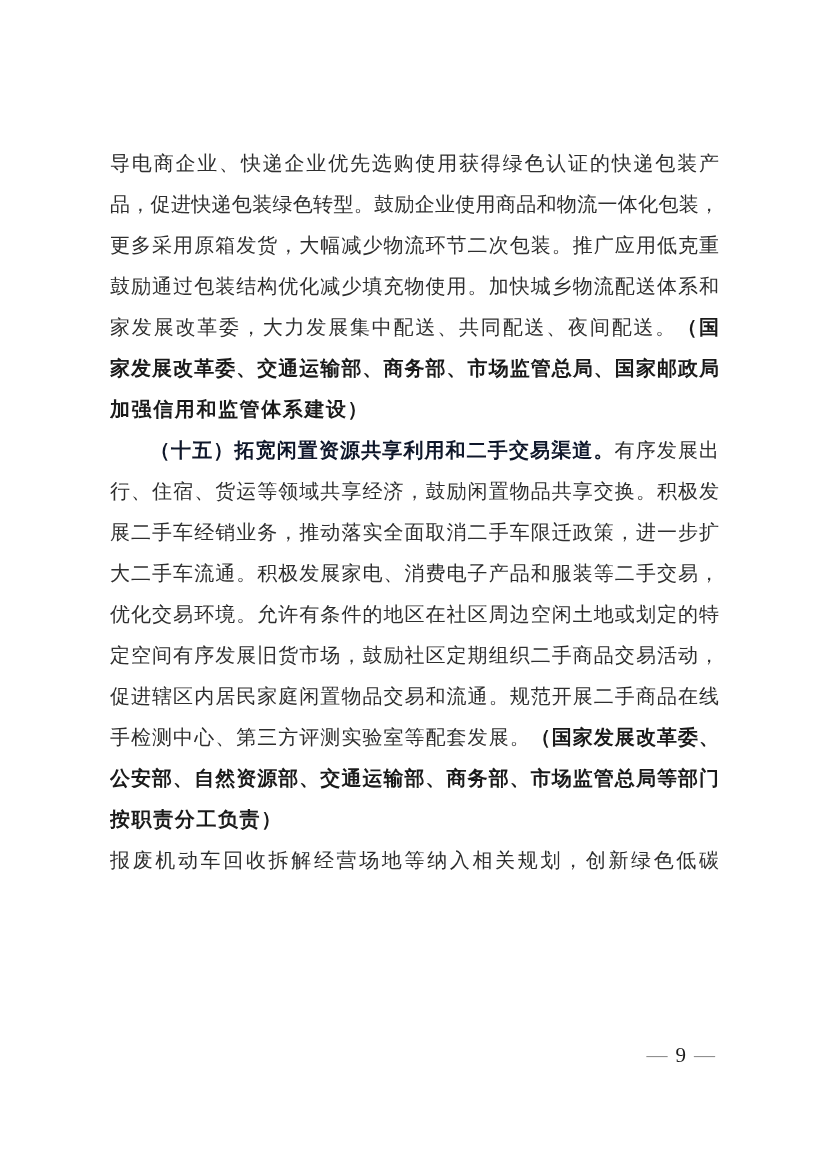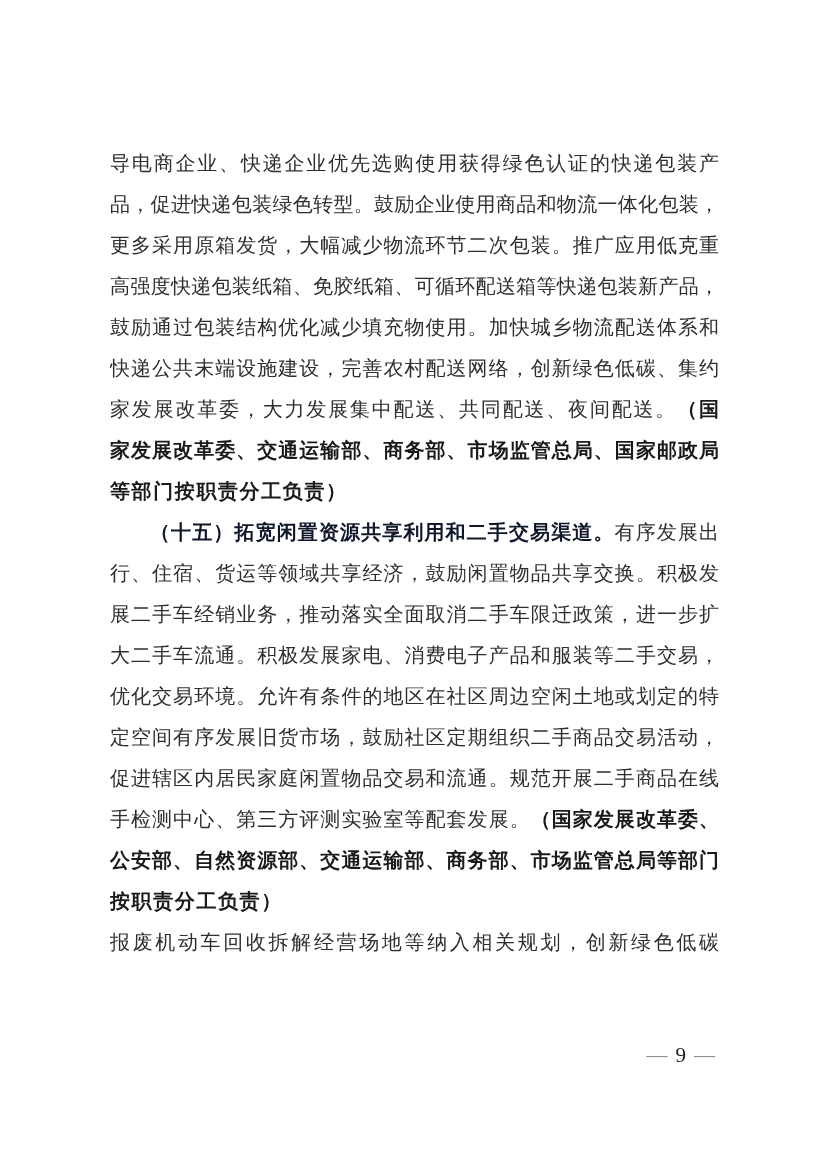--- a/index.html
+++ b/index.html
@@ -68,26 +68,24 @@
   }
 </style>
 </head>
 <body>
 
 <div class="page">
   <div class="text-block" id="doc-lines">
       <div class="line"><span class="seg-body">导电商企业、快递企业优先选购使用获得绿色认证的快递包装产</span></div>
       <div class="line"><span class="seg-body">品，促进快递包装绿色转型。鼓励企业使用商品和物流一体化包装，</span></div>
       <div class="line"><span class="seg-body">更多采用原箱发货，大幅减少物流环节二次包装。推广应用低克重</span></div>
-      <div class="line"><span class="seg-body">高强度快递包装纸箱、免胶纸箱、可循环配送箱等快递包装新产品，</span></div>
       <div class="line"><span class="seg-body">鼓励通过包装结构优化减少填充物使用。加快城乡物流配送体系和</span></div>
-      <div class="line"><span class="seg-body">快递公共末端设施建设，完善农村配送网络，创新绿色低碳、集约</span></div>
       <div class="line"><span class="seg-body">家发展改革委，大力发展集中配送、共同配送、夜间配送。</span><span class="seg-attribution">（国</span></div>
       <div class="line"><span class="seg-attribution">家发展改革委、交通运输部、商务部、市场监管总局、国家邮政局</span></div>
-      <div class="line no-justify"><span class="seg-attribution">等部门按职责分工负责）</span></div>
+      <div class="line no-justify"><span class="seg-attribution">加强信用和监管体系建设）</span></div>
       <div class="line indent"><span class="seg-heading">（十五）拓宽闲置资源共享利用和二手交易渠道。</span><span class="seg-body">有序发展出</span></div>
       <div class="line"><span class="seg-body">行、住宿、货运等领域共享经济，鼓励闲置物品共享交换。积极发</span></div>
       <div class="line"><span class="seg-body">展二手车经销业务，推动落实全面取消二手车限迁政策，进一步扩</span></div>
       <div class="line"><span class="seg-body">大二手车流通。积极发展家电、消费电子产品和服装等二手交易，</span></div>
       <div class="line"><span class="seg-body">优化交易环境。允许有条件的地区在社区周边空闲土地或划定的特</span></div>
       <div class="line"><span class="seg-body">定空间有序发展旧货市场，鼓励社区定期组织二手商品交易活动，</span></div>
       <div class="line"><span class="seg-body">促进辖区内居民家庭闲置物品交易和流通。规范开展二手商品在线</span></div>
       <div class="line"><span class="seg-body">手检测中心、第三方评测实验室等配套发展。</span><span class="seg-attribution">（国家发展改革委、</span></div>
       <div class="line"><span class="seg-attribution">公安部、自然资源部、交通运输部、商务部、市场监管总局等部门</span></div>
       <div class="line no-justify"><span class="seg-attribution">按职责分工负责）</span></div>

